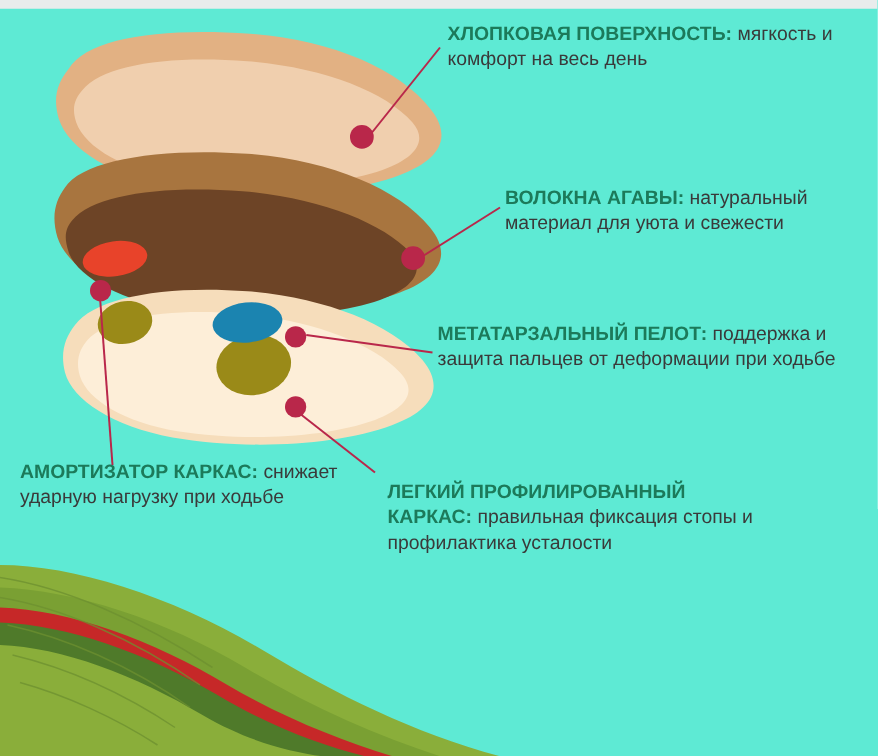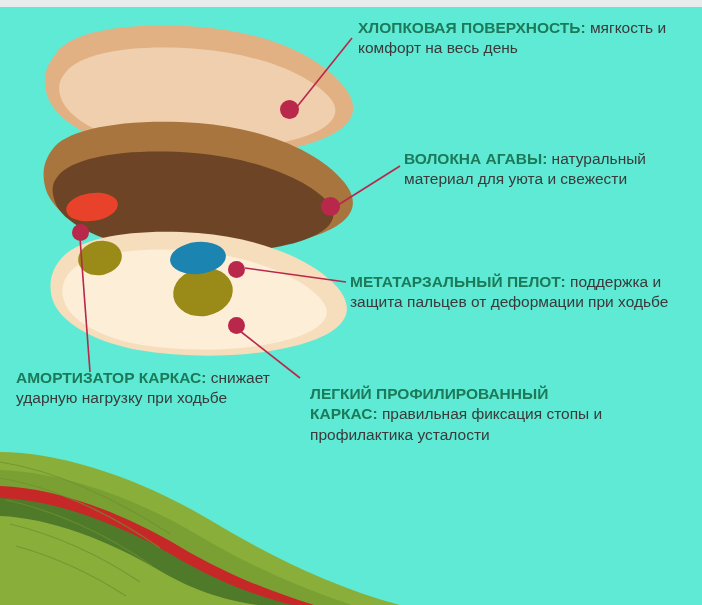--- a/index.html
+++ b/index.html
@@ -45,21 +45,21 @@
   }
   .callout .hl {
     color: #1c7a5a;
     font-weight: bold;
   }
   .callout .body {
     color: #3a3a3a;
   }
   #co-cotton { left: 358px; top: 18px; width: 320px; }
   #co-agave  { left: 404px; top: 136px; width: 290px; margin-top: 13px; }
-  #co-meta   { left: 350px; top: 272px; width: 340px; }
+  #co-meta   { left: 350px; top: 258px; width: 340px; }
   #co-heel   { left: 16px;  top: 368px; width: 290px; }
   #co-frame  { left: 310px; top: 384px; width: 300px; }
   .dot {
     position: absolute;
     width: 19px;
     height: 19px;
     border-radius: 50%;
     background: #b9274a;
   }
   .dot.small { width: 17px; height: 17px; }

